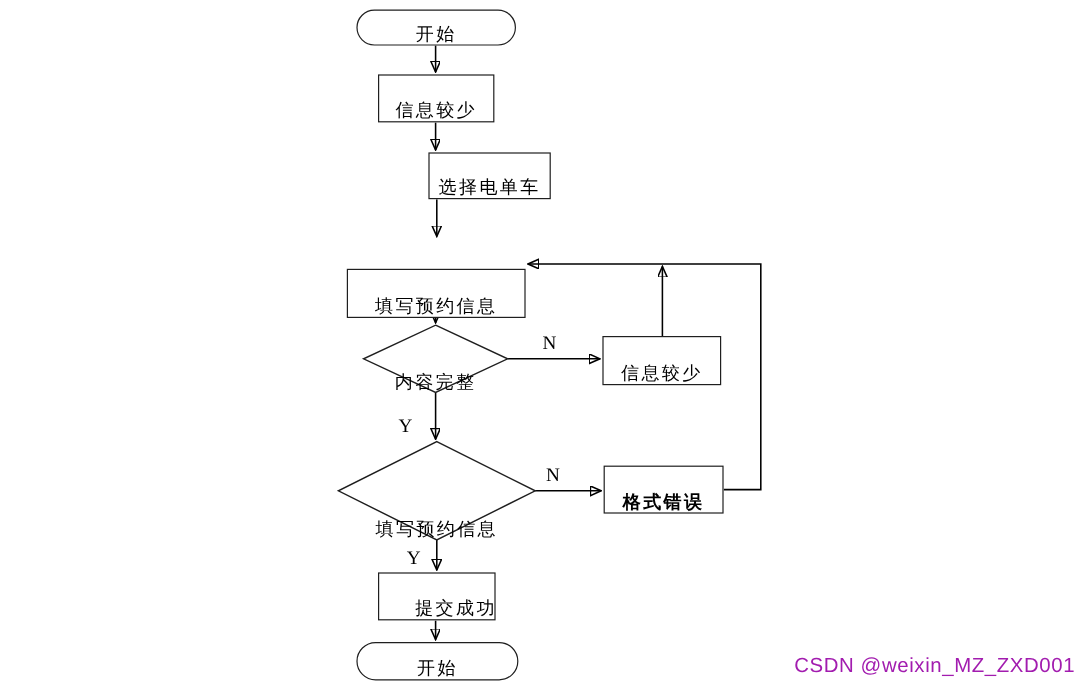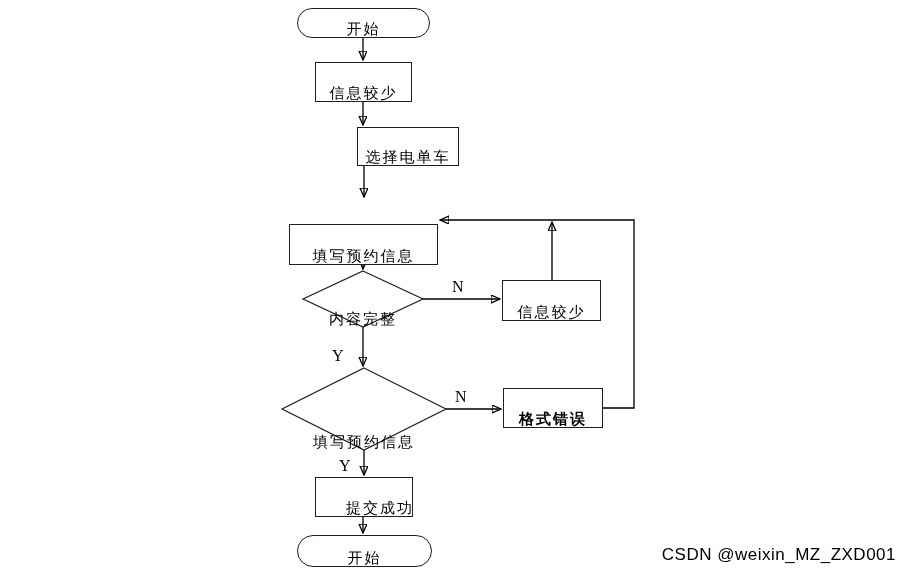--- a/index.html
+++ b/index.html
@@ -45,21 +45,21 @@
     font-size: 16px;
     color: #000000;
     line-height: 1;
   }
   .watermark {
     position: absolute;
     right: 4px;
     top: 545px;
     font-family: "Liberation Sans", "DejaVu Sans", sans-serif;
     font-size: 17px;
-    color: #000000;
+    color: #a21caf;
     letter-spacing: 0.5px;
     margin-left: 36px;
   }
   svg line, svg path { stroke: #000000; stroke-width: 1.3; fill: none; }
   svg polygon.diamond { fill: #ffffff; stroke: #1f1f1f; stroke-width: 1.2; }
 </style>
 </head>
 <body>
 
 <div id="canvas">

